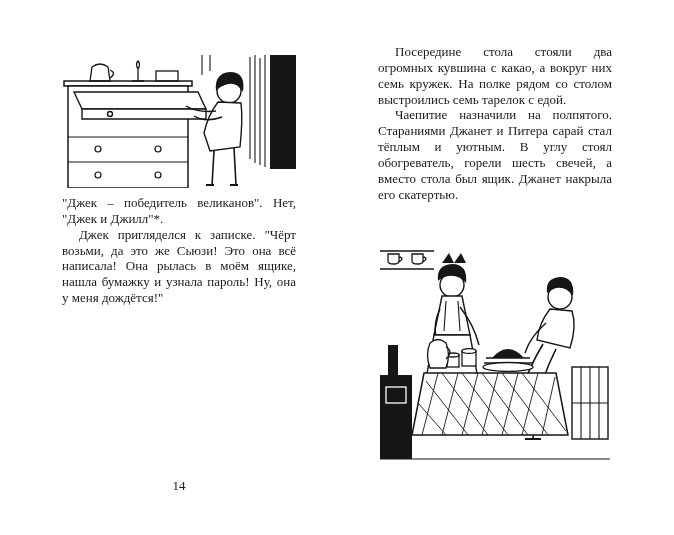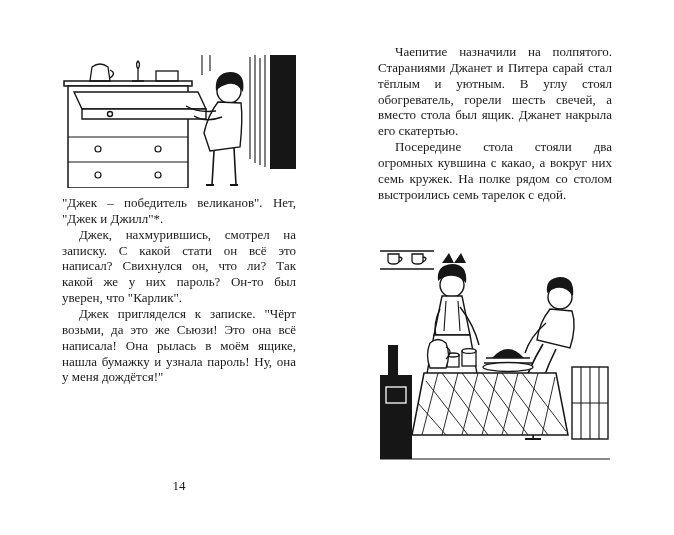--- a/index.html
+++ b/index.html
@@ -80,30 +80,29 @@
           <path d="M154 56 Q136 58 124 51" fill="none" stroke="#161616" stroke-width="1.4"></path>
           <path d="M160 62 Q144 68 132 61" fill="none" stroke="#161616" stroke-width="1.4"></path>
           <path d="M152 96 L150 130 M172 93 L174 130" fill="none" stroke="#161616" stroke-width="1.6"></path>
           <path d="M144 130 H152 M168 130 H176" fill="none" stroke="#161616" stroke-width="2"></path>
         </g>
       </svg>
     </div>
 
     <div class="text-block">
       <p class="para">"Джек – победитель великанов". Нет, "Джек и Джилл"*.</p>
-      <p class="para indent">Джек, нахмурившись, смотрел на записку. С какой стати он всё это написал? Свихнулся он, что ли? Так какой же у них пароль? Он-то был уверен, что "Карлик".</p>
       <p class="para indent">Джек пригляделся к записке. "Чёрт возьми, да это же Сьюзи! Это она всё написала! Она рылась в моём ящике, нашла бумажку и узнала пароль! Ну, она у меня дождётся!"</p>
     </div>
   </div>
 
   <div class="page page-right">
 
     <div class="text-block" style="margin-top:0">
+      <p class="para indent">Посередине стола стояли два огромных кувшина с какао, а вокруг них семь кружек. На полке рядом со столом выстроились семь тарелок с едой.</p>
       <p class="para indent">Чаепитие назначили на полпятого. Стараниями Джанет и Питера сарай стал тёплым и уютным. В углу стоял обогреватель, горели шесть свечей, а вместо стола был ящик. Джанет накрыла его скатертью.</p>
-      <p class="para indent">Посередине стола стояли два огромных кувшина с какао, а вокруг них семь кружек. На полке рядом со столом выстроились семь тарелок с едой.</p>
     </div>
 
     <div class="illus right-illus-wrap">
       <svg viewBox="0 0 234 245" width="234" height="245">
 
         <g fill="none" stroke="#161616" stroke-width="1.3">
           <path d="M2 24 H56 M2 42 H56"></path>
           <path d="M10 27 h11 v7 q0 3 -5.5 3 t-5.5 -3 z M21 30 q6 1 0 5"></path>
           <path d="M34 27 h11 v7 q0 3 -5.5 3 t-5.5 -3 z M45 30 q6 1 0 5"></path>
         </g>

